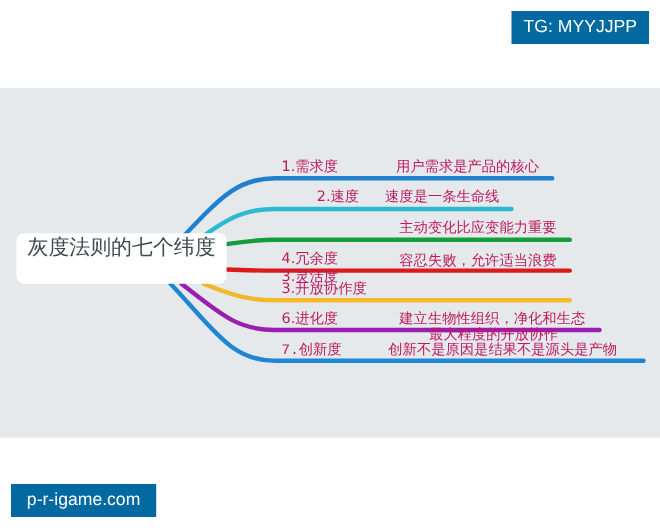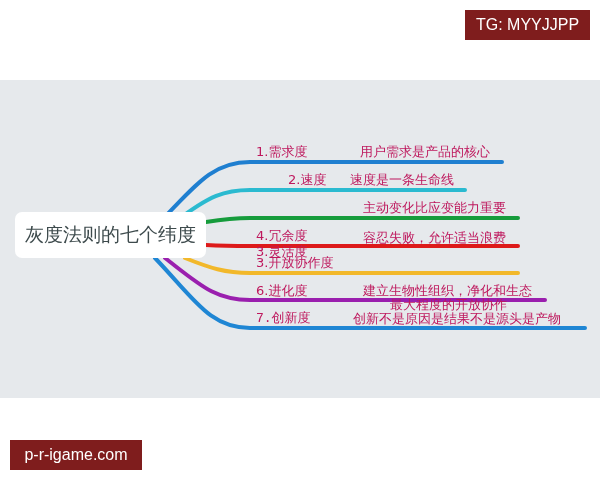--- a/index.html
+++ b/index.html
@@ -1,25 +1,25 @@
 <!DOCTYPE html>
 <html><head>
 <meta charset="utf-8">
 <style>
   html, body { margin:0; padding:0; }
   body { width:600px; height:480px; background:#ffffff; position:relative; overflow:hidden;
          font-family:"DejaVu Sans","Liberation Sans",sans-serif; }
   .band { position:absolute; left:0; top:80px; width:600px; height:318px; background:#e6e9ec; }
-  .tag { position:absolute; background:#7f1d1d; color:#ffffff; font-size:16px;
+  .tag { position:absolute; background:#0369a1; color:#ffffff; font-size:16px;
          font-family:"Liberation Sans",sans-serif; padding:0 9px; line-height:30px; height:30px; }
   .tag-tr { left:465px; top:10px; width:125px; text-align:center; padding:0; }
   .tag-bl { left:10px; top:440px; width:132px; text-align:center; padding:0; }
   svg.map { position:absolute; left:0; top:0; }
   .center { position:absolute; left:15px; top:212px; width:191px; height:46px; background:#ffffff;
-            border-radius:7px; display:flex; align-items:center; justify-content:center;
+            border-radius:7px; display:flex; align-items:flex-start; justify-content:center;
             font-size:19px; color:#3d4a4c; }
   .lbl { position:absolute; font-size:13px; color:#be185d; white-space:nowrap; line-height:16px; }
 </style>
 </head>
 <body>
 
 <div class="band"></div>
 
 <svg class="map" width="600" height="480">
   <path d="M160,222 C200,180 215,162 250,162 L502,162" fill="none" stroke="#1f7fd0" stroke-width="4" stroke-linecap="round"></path>

